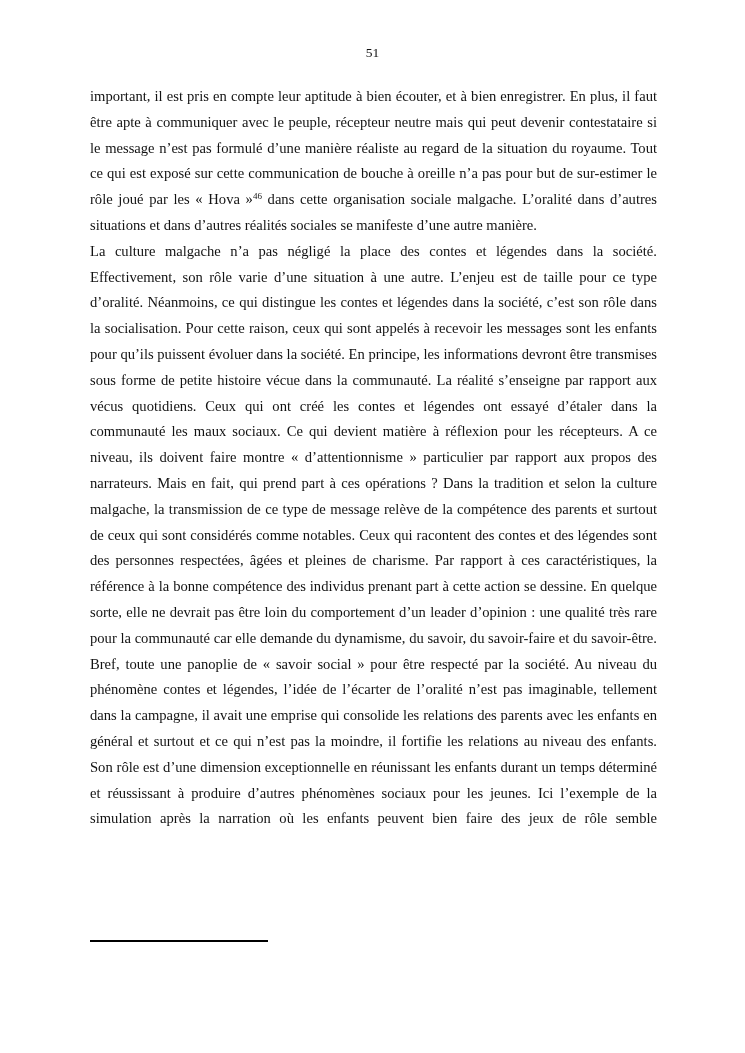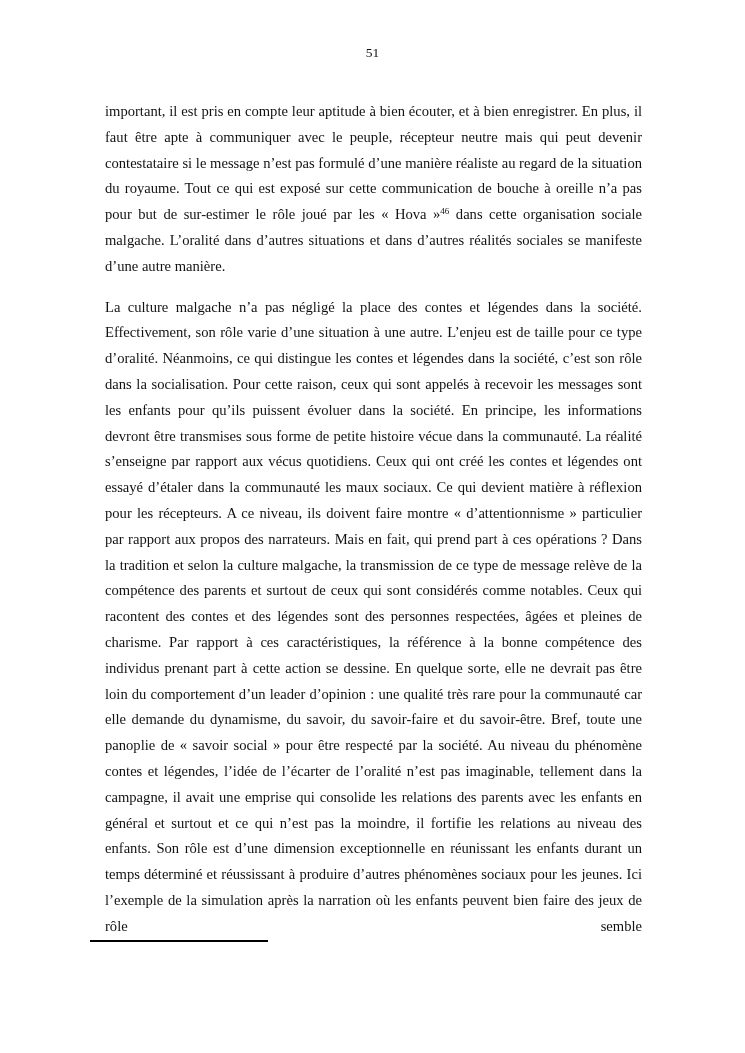--- a/index.html
+++ b/index.html
@@ -30,21 +30,21 @@
     left: 90px;
     top: 84px;
     width: 567px;
     font-family: "Liberation Serif", "DejaVu Serif", serif;
     font-size: 14.6px;
     line-height: 25.8px;
     text-align: justify;
     color: #121212;
   }
   .body-text p {
-    margin: 15px;
+    margin: 0;
     padding: 0;
   }
   .justify-last {
     text-align-last: justify;
   }
   sup.footnote-ref {
     font-size: 9px;
     line-height: 0;
     vertical-align: 5px;
   }

